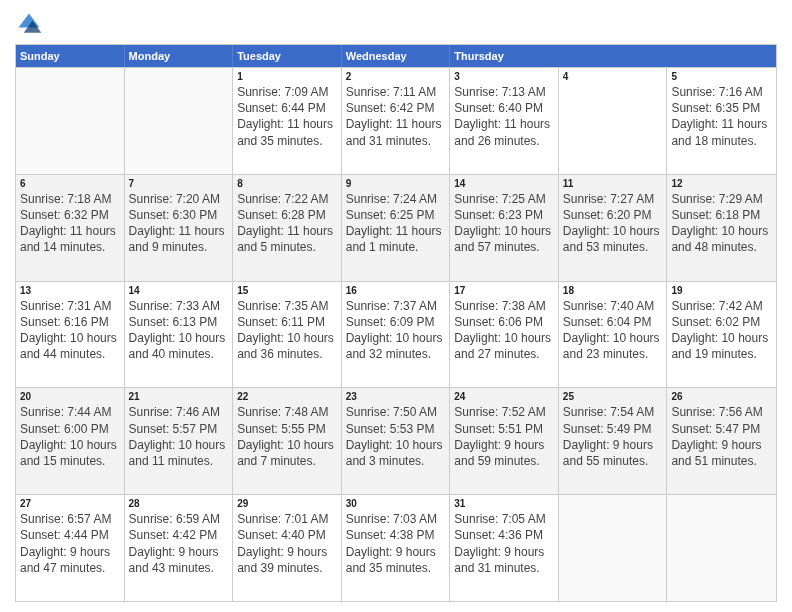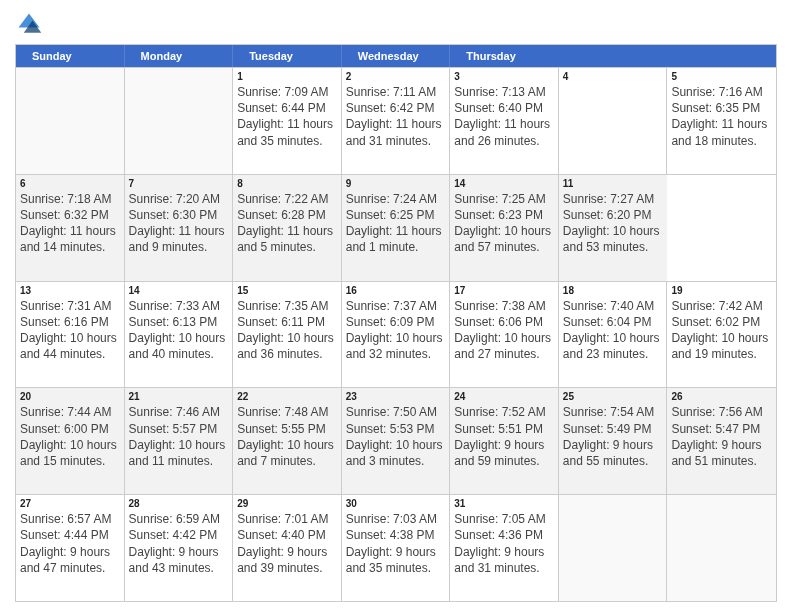--- a/index.html
+++ b/index.html
@@ -61,21 +61,21 @@
     }
     .cal-header {
       display: grid;
       grid-template-columns: repeat(7, 1fr);
       background: #3a6bc9;
     }
     .cal-header-cell {
       color: #fff;
       font-weight: bold;
       font-size: 11px;
-      padding: 5px 16px;
+      padding: 5px 4px;
       text-align: left;
       border-right: 1px solid #5580d0;
     }
     .cal-header-cell:last-child { border-right: none; }
     .cal-body {
       flex: 1;
       display: flex;
       flex-direction: column;
     }
     .cal-row {
@@ -199,20 +199,26 @@
             <div class="day-info" style="white-space: pre-line;">Sunrise: 7:25 AM
 Sunset: 6:23 PM
 Daylight: 10 hours and 57 minutes.</div>
           </div>
           <div class="cal-cell shaded">
             <div class="day-num">11</div>
             <div class="day-info" style="white-space: pre-line;">Sunrise: 7:27 AM
 Sunset: 6:20 PM
 Daylight: 10 hours and 53 minutes.</div>
           </div>
+          <div class="cal-cell shaded">
+            <div class="day-num">12</div>
+            <div class="day-info" style="white-space: pre-line;">Sunrise: 7:29 AM
+Sunset: 6:18 PM
+Daylight: 10 hours and 48 minutes.</div>
+          </div>
         </div>
         <div class="cal-row">
           <div class="cal-cell">
             <div class="day-num">13</div>
             <div class="day-info" style="white-space: pre-line;">Sunrise: 7:31 AM
 Sunset: 6:16 PM
 Daylight: 10 hours and 44 minutes.</div>
           </div>
           <div class="cal-cell">
             <div class="day-num">14</div>

